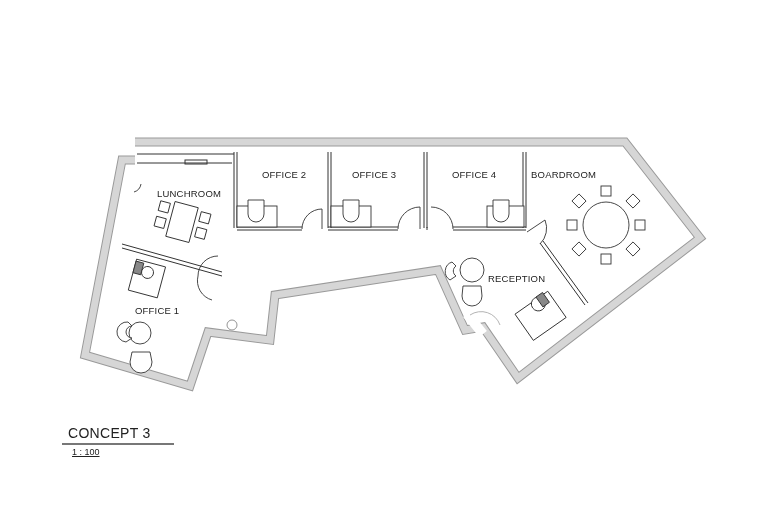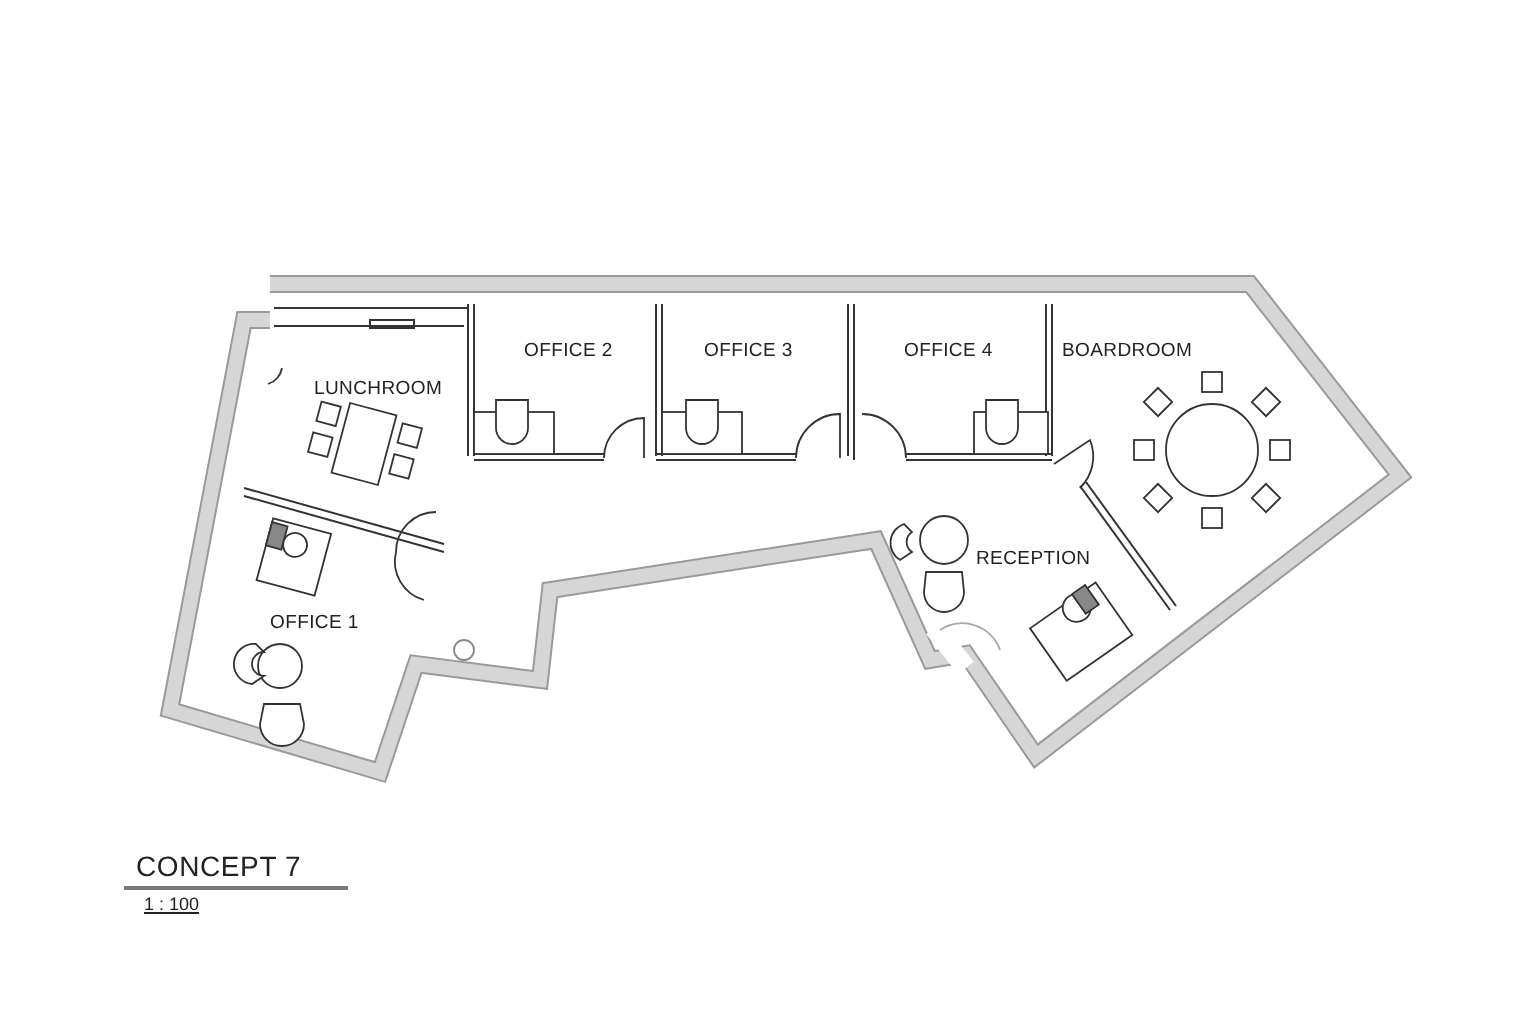--- a/index.html
+++ b/index.html
@@ -121,16 +121,16 @@
     <text class="room-label" x="135" y="314">OFFICE 1</text>
     <text class="room-label" x="262" y="178">OFFICE 2</text>
     <text class="room-label" x="352" y="178">OFFICE 3</text>
     <text class="room-label" x="452" y="178">OFFICE 4</text>
     <text class="room-label" x="531" y="178">BOARDROOM</text>
     <text class="room-label" x="488" y="282">RECEPTION</text>
   </g>
 </svg>
 
 <div class="title-block">
-  <div class="title">CONCEPT 7</div>
+  <div class="title">CONCEPT 3</div>
 </div>
 <div class="title-rule"></div>
 <div class="scale">1 : 100</div>
 
 </body></html>

